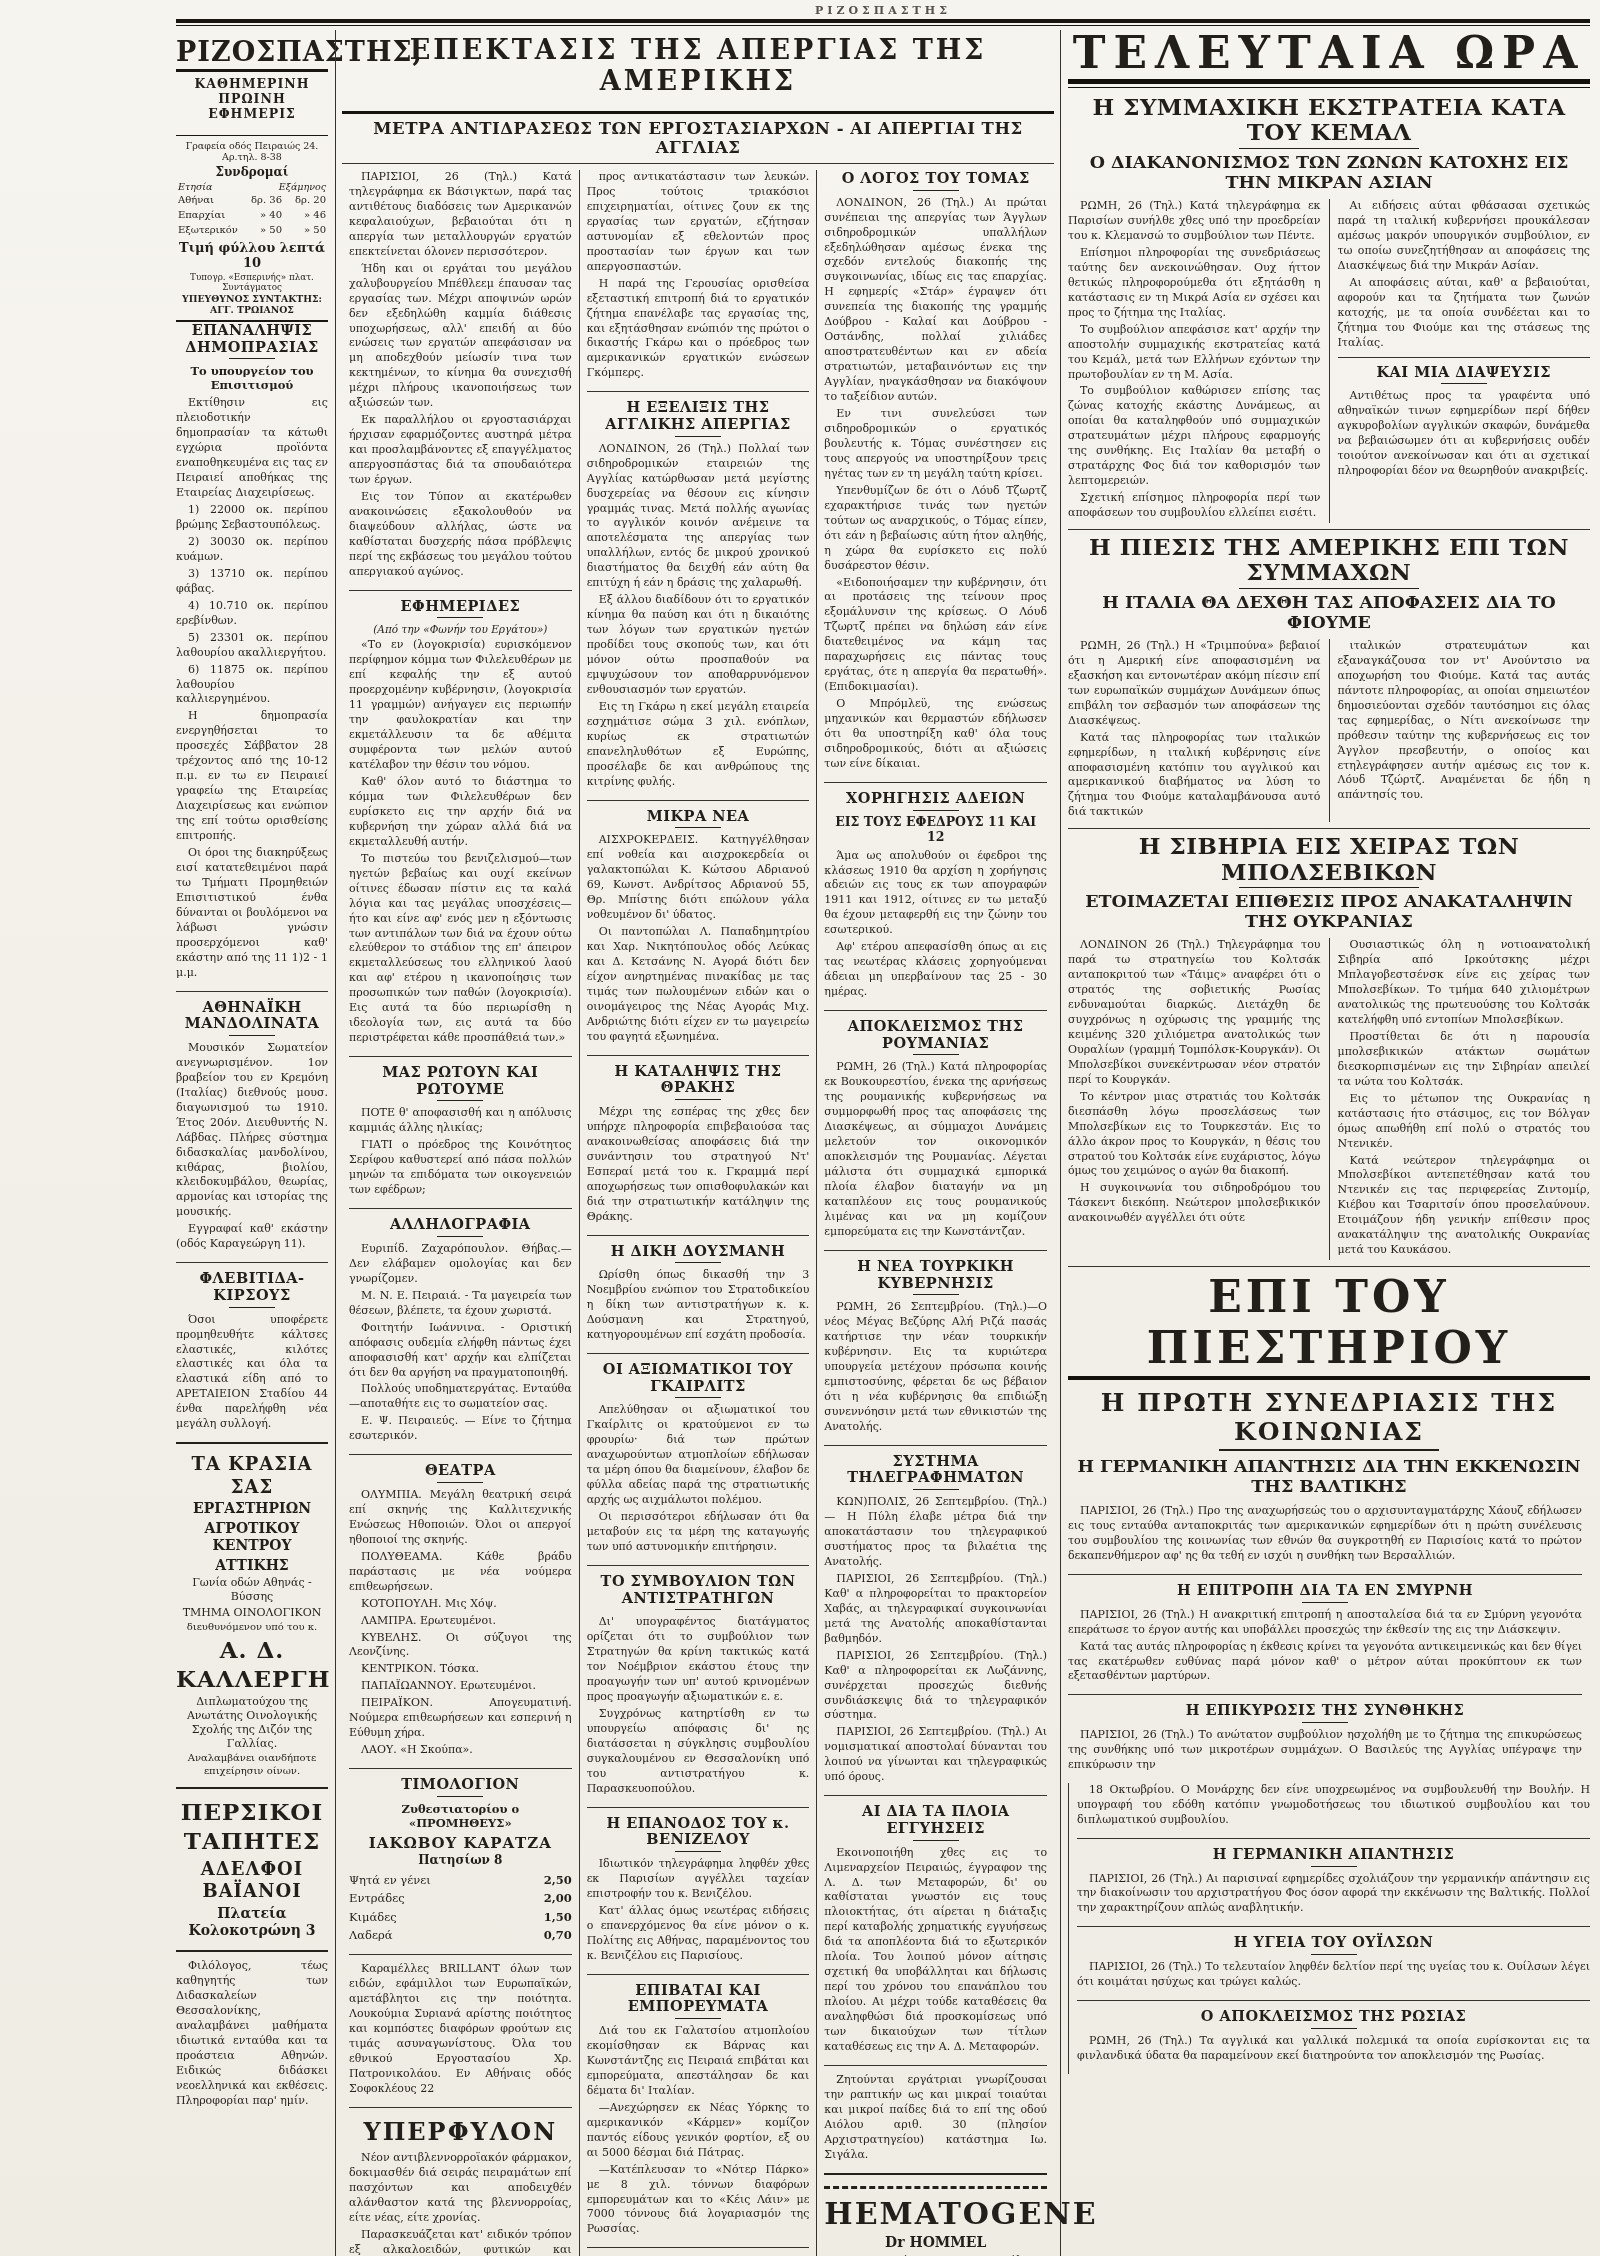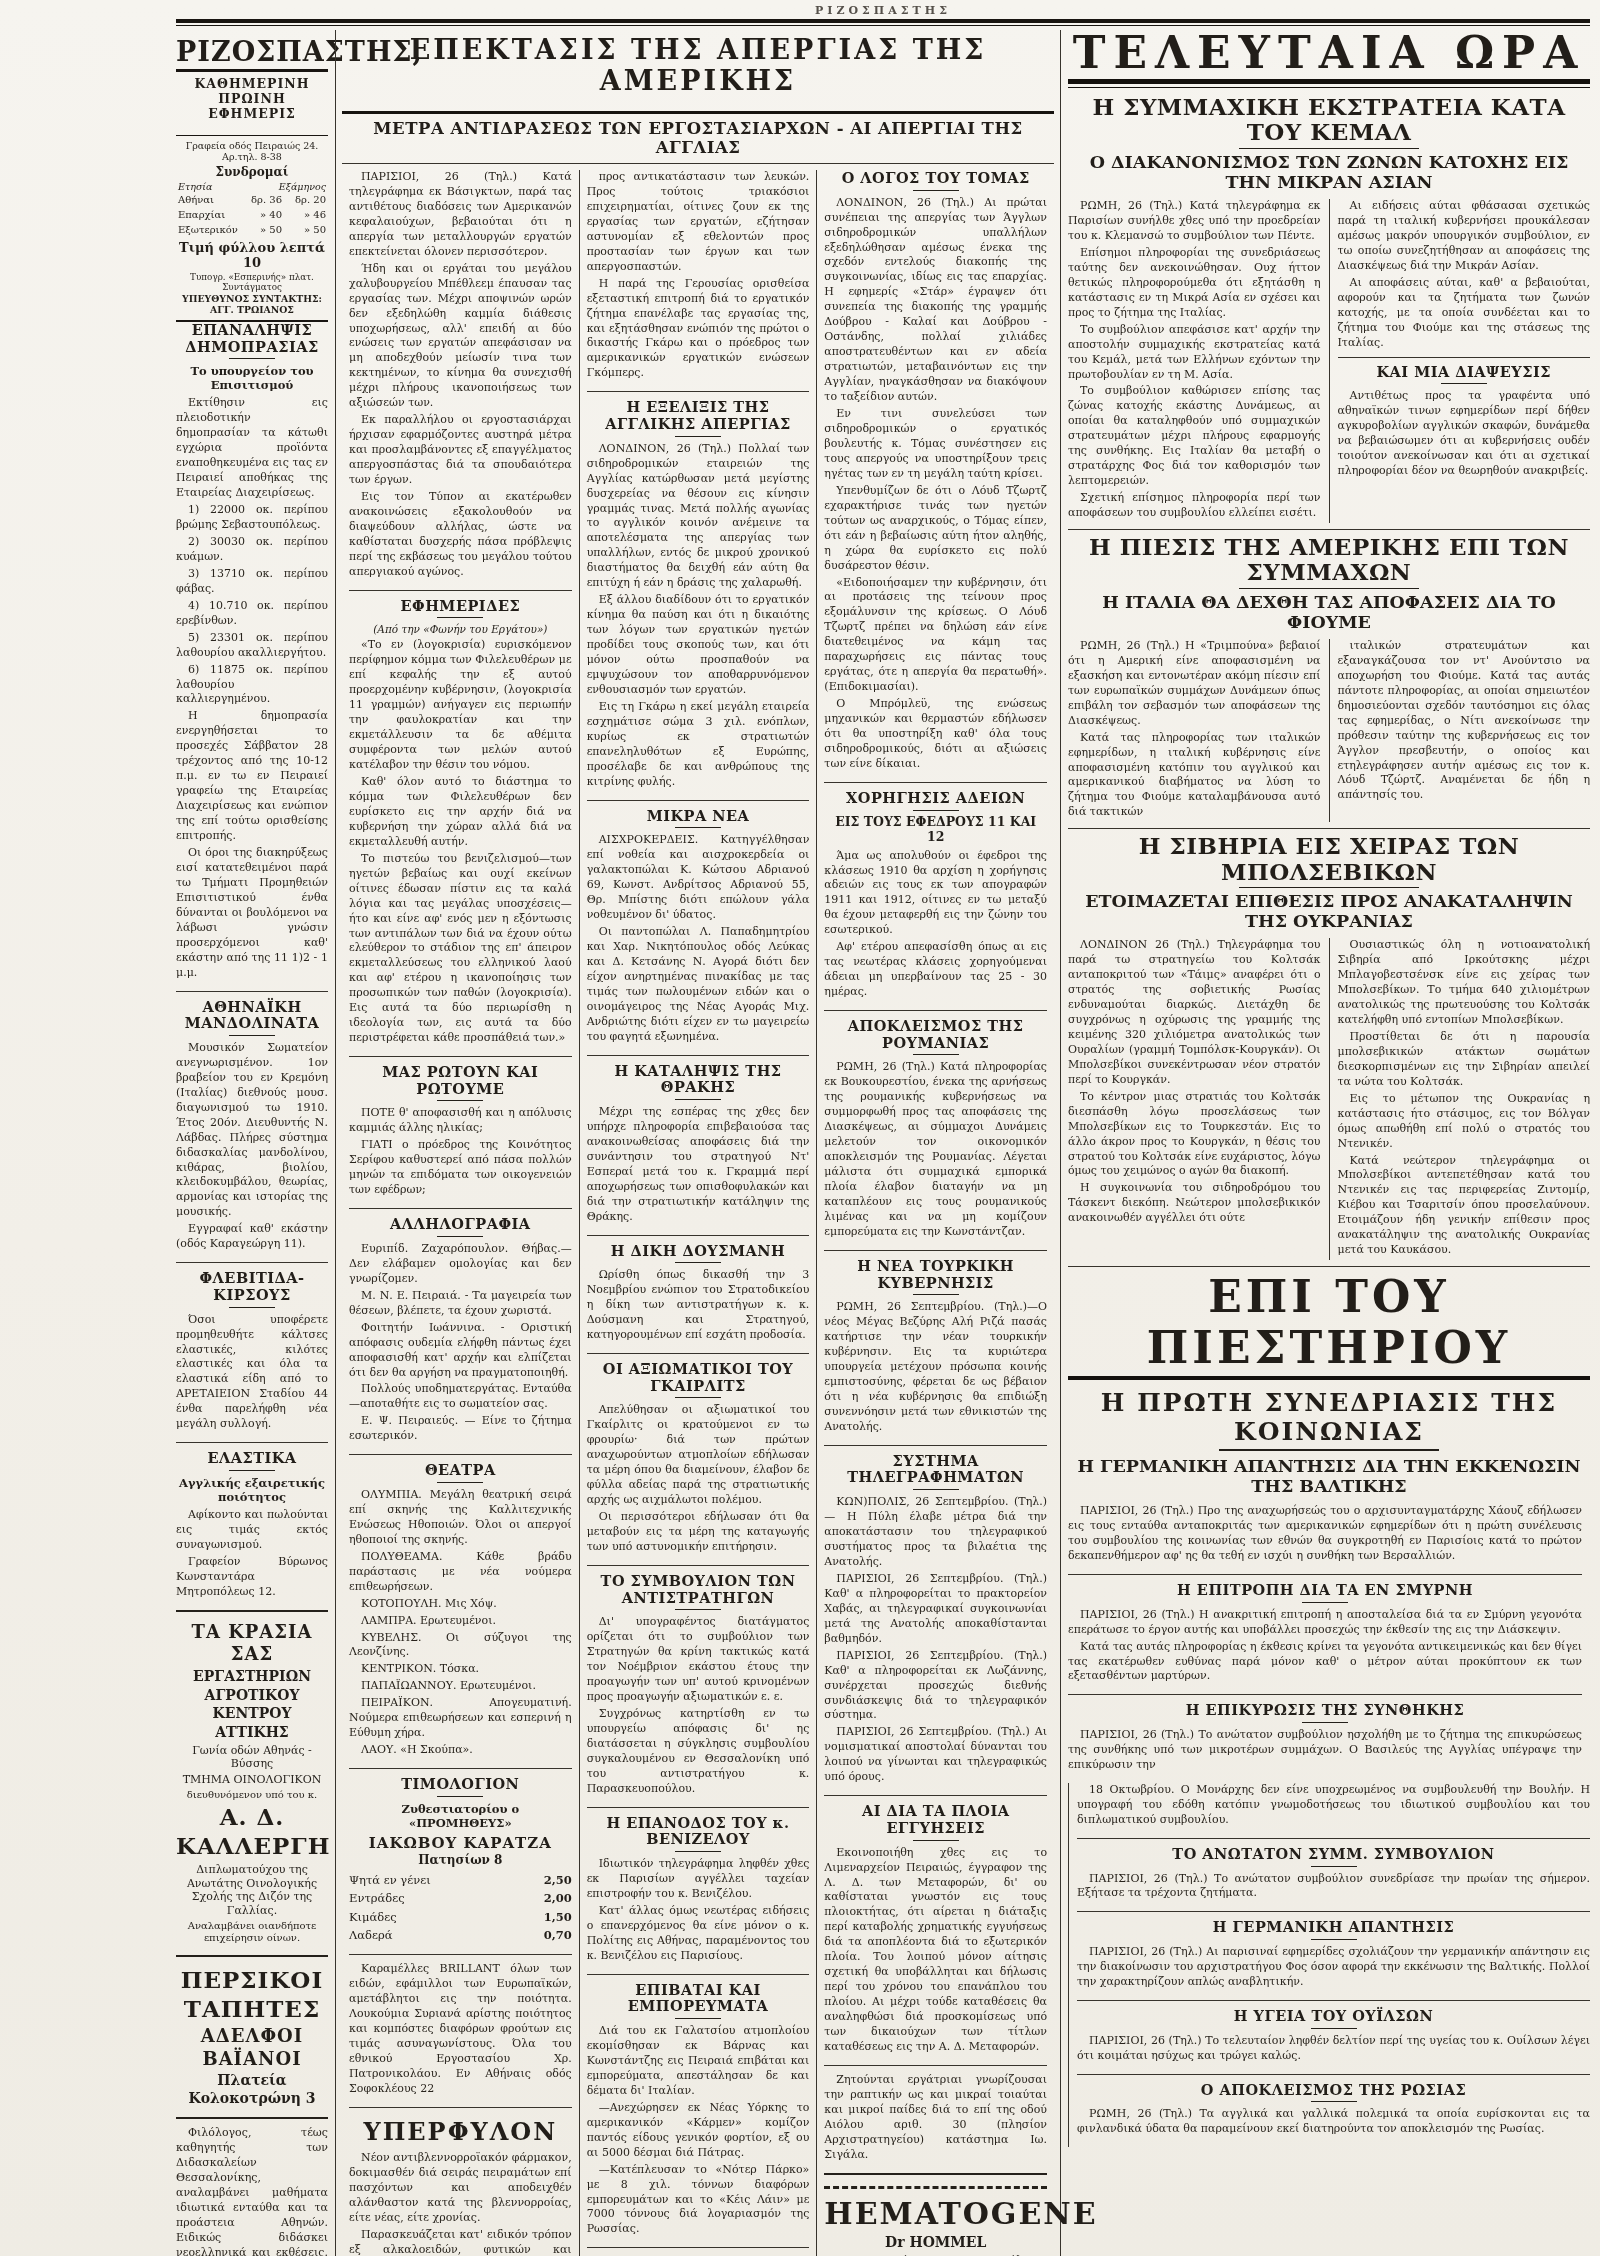--- a/index.html
+++ b/index.html
@@ -131,26 +131,20 @@
             </div>
             <div class="sec">
               <div class="sec-head">ΑΘΗΝΑΪΚΗ ΜΑΝΔΟΛΙΝΑΤΑ</div>
               <p class="para">Μουσικόν Σωματείον ανεγνωρισμένον. 1ον βραβείον του εν Κρεμόνη (Ιταλίας) διεθνούς μουσ. διαγωνισμού τω 1910. Έτος 20όν. Διευθυντής Ν. Λάβδας. Πλήρες σύστημα διδασκαλίας μανδολίνου, κιθάρας, βιολίου, κλειδοκυμβάλου, θεωρίας, αρμονίας και ιστορίας της μουσικής.</p>
               <p class="para">Εγγραφαί καθ' εκάστην (οδός Καραγεώργη 11).</p>
             </div>
             <div class="sec">
               <div class="sec-head">ΦΛΕΒΙΤΙΔΑ-ΚΙΡΣΟΥΣ</div>
               <p class="para">Όσοι υποφέρετε προμηθευθήτε κάλτσες ελαστικές, κιλότες ελαστικές και όλα τα ελαστικά είδη από το ΑΡΕΤΑΙΕΙΟΝ Σταδίου 44 ένθα παρελήφθη νέα μεγάλη συλλογή.</p>
             </div>
-            <div class="sec">
-              <div class="sec-head">ΕΛΑΣΤΙΚΑ</div>
-              <div class="sec-sub">Αγγλικής εξαιρετικής ποιότητος</div>
-              <p class="para">Αφίκοντο και πωλούνται εις τιμάς εκτός συναγωνισμού.</p>
-              <p class="para">Γραφείον Βύρωνος Κωνσταντάρα Μητροπόλεως 12.</p>
-            </div>
             <div class="sec sec-display">
               <div class="ad-line size-l">ΤΑ ΚΡΑΣΙΑ ΣΑΣ</div>
               <div class="ad-line size-m">ΕΡΓΑΣΤΗΡΙΩΝ</div>
               <div class="ad-line size-m">ΑΓΡΟΤΙΚΟΥ ΚΕΝΤΡΟΥ</div>
               <div class="ad-line size-m">ΑΤΤΙΚΗΣ</div>
               <div class="ad-line size-s">Γωνία οδών Αθηνάς - Βύσσης</div>
               <div class="ad-line size-s">ΤΜΗΜΑ ΟΙΝΟΛΟΓΙΚΟΝ</div>
               <div class="ad-line size-xs">διευθυνόμενον υπό του κ.</div>
               <div class="ad-line size-xl">Α. Δ. ΚΑΛΛΕΡΓΗ</div>
               <div class="ad-line size-s">Διπλωματούχου της Ανωτάτης Οινολογικής Σχολής της Διζόν της Γαλλίας.</div>
@@ -411,24 +405,20 @@
               <div class="sec">
                 <div class="sec-head">Η ΕΠΙΚΥΡΩΣΙΣ ΤΗΣ ΣΥΝΘΗΚΗΣ</div>
                 <p class="para">ΠΑΡΙΣΙΟΙ, 26 (Τηλ.) Το ανώτατον συμβούλιον ησχολήθη με το ζήτημα της επικυρώσεως της συνθήκης υπό των μικροτέρων συμμάχων. Ο Βασιλεύς της Αγγλίας υπέγραψε την επικύρωσιν την</p>
               </div>
             </div>
           <div class="tcr">
               <div class="sec">
                 <p class="para">18 Οκτωβρίου. Ο Μονάρχης δεν είνε υποχρεωμένος να συμβουλευθή την Βουλήν. Η υπογραφή του εδόθη κατόπιν γνωμοδοτήσεως του ιδιωτικού συμβουλίου και του διπλωματικού συμβουλίου.</p>
               </div>
               <div class="sec">
-                <div class="sec-head">ΤΟ ΑΝΩΤΑΤΟΝ ΣΥΜΜ. ΣΥΜΒΟΥΛΙΟΝ</div>
-                <p class="para">ΠΑΡΙΣΙΟΙ, 26 (Τηλ.) Το ανώτατον συμβούλιον συνεδρίασε την πρωίαν της σήμερον. Εξήτασε τα τρέχοντα ζητήματα.</p>
-              </div>
-              <div class="sec">
                 <div class="sec-head">Η ΓΕΡΜΑΝΙΚΗ ΑΠΑΝΤΗΣΙΣ</div>
                 <p class="para">ΠΑΡΙΣΙΟΙ, 26 (Τηλ.) Αι παρισιναί εφημερίδες σχολιάζουν την γερμανικήν απάντησιν εις την διακοίνωσιν του αρχιστρατήγου Φος όσον αφορά την εκκένωσιν της Βαλτικής. Πολλοί την χαρακτηρίζουν απλώς αναβλητικήν.</p>
               </div>
               <div class="sec">
                 <div class="sec-head">Η ΥΓΕΙΑ ΤΟΥ ΟΥΪΛΣΩΝ</div>
                 <p class="para">ΠΑΡΙΣΙΟΙ, 26 (Τηλ.) Το τελευταίον ληφθέν δελτίον περί της υγείας του κ. Ουίλσων λέγει ότι κοιμάται ησύχως και τρώγει καλώς.</p>
               </div>
               <div class="sec">
                 <div class="sec-head">Ο ΑΠΟΚΛΕΙΣΜΟΣ ΤΗΣ ΡΩΣΙΑΣ</div>
                 <p class="para">ΡΩΜΗ, 26 (Τηλ.) Τα αγγλικά και γαλλικά πολεμικά τα οποία ευρίσκονται εις τα φινλανδικά ύδατα θα παραμείνουν εκεί διατηρούντα τον αποκλεισμόν της Ρωσίας.</p>

